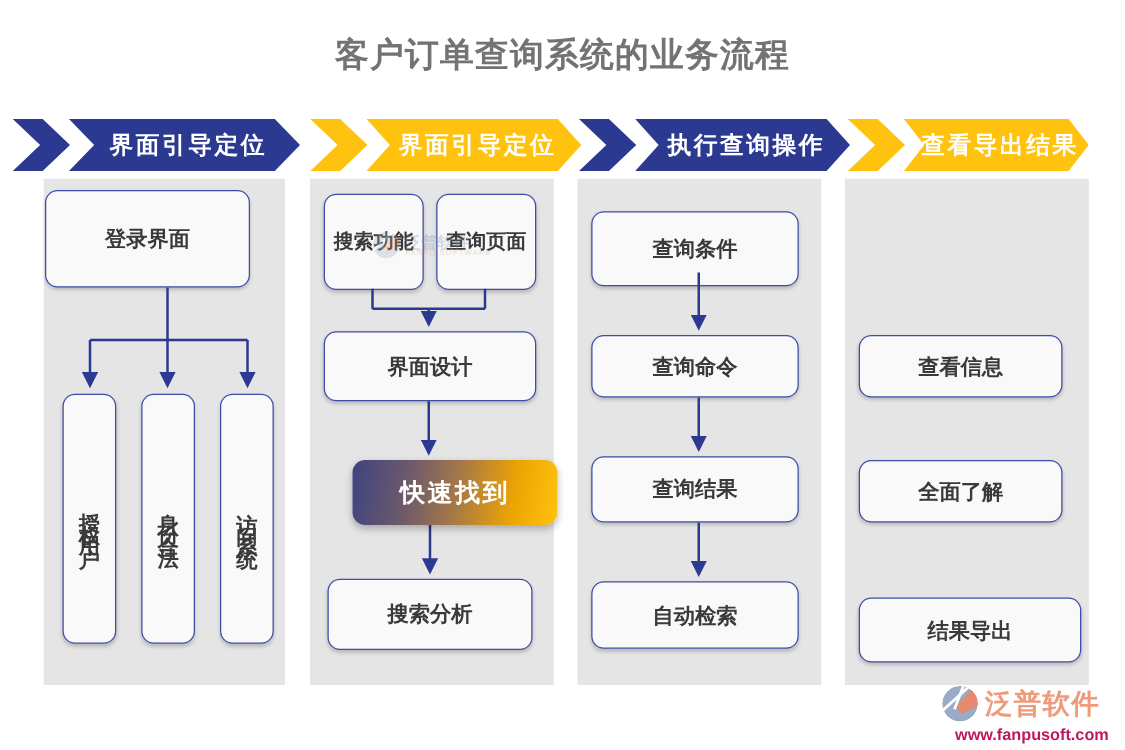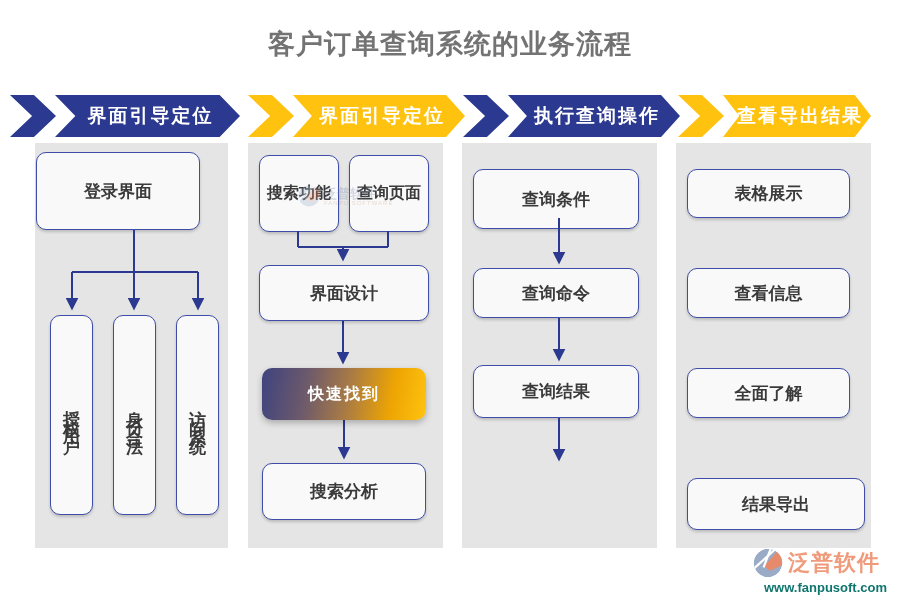--- a/index.html
+++ b/index.html
@@ -30,39 +30,40 @@
     position:absolute;background:#F9F9F9;border:1.6px solid #3E4DA8;border-radius:10px;
     display:flex;align-items:center;justify-content:center;
     font-size:17px;font-weight:bold;color:#3A3A3A;
     box-shadow:0 2px 3px rgba(0,0,0,0.18);box-sizing:border-box;text-align:center;
   }
   .node.small{font-size:16px;}
   .vnode span{
     writing-mode:vertical-rl;text-orientation:upright;letter-spacing:9px;line-height:1;
   }
   .hl{
-    border:none;color:#ffffff;font-size:16px;letter-spacing:2px;
+    border:none;color:#ffffff;font-size:20px;letter-spacing:2px;
     background:linear-gradient(100deg,#3E4380 0%,#6E5A6A 28%,#A87A45 52%,#EDA403 78%,#FFC30F 100%);
     box-shadow:0 3px 6px rgba(0,0,0,0.25);
+    margin-left:20px;
   }
   svg.connect{position:absolute;pointer-events:none;}
   svg.connect path{stroke:#2B3990;stroke-width:2;fill:none;}
   .watermark{
     position:absolute;left:297px;top:184px;display:flex;align-items:center;gap:3px;
     opacity:0.30;z-index:5;
   }
   .watermark .wm-txt{display:flex;flex-direction:column;line-height:1;}
   .watermark .wm-brand{font-size:13px;font-weight:bold;color:#7E8BAD;}
   .watermark .wm-en{font-size:6px;color:#B9896F;letter-spacing:1px;}
   .footer{
     position:absolute;left:752px;top:547px;display:flex;flex-direction:column;align-items:flex-start;
   }
   .footer .frow{display:flex;align-items:center;gap:4px;}
   .footer .brand{font-size:22px;font-weight:bold;color:#EF9B7B;letter-spacing:1px;}
-  .footer .url{font-size:13px;font-weight:bold;color:#0f766e;margin-top:1px;margin-left:12px;}
+  .footer .url{font-size:13px;font-weight:bold;color:#be185d;margin-top:1px;margin-left:12px;}
 </style>
 </head>
 <body>
 
 <div id="canvas">
 
   <svg width="0" height="0" style="position:absolute">
     <defs>
       <marker id="ah" viewBox="0 0 10 10" refX="8" refY="5" markerWidth="6.5" markerHeight="6.5" orient="auto">
         <path d="M0,0 L10,5 L0,10 z" fill="#2B3990" stroke="none"></path>
@@ -162,29 +163,29 @@
 
   <div class="node" style="left:473px;top:169px;width:166px;height:60px">
     <span>查询条件</span>
   </div>
   <div class="node" style="left:473px;top:268px;width:166px;height:50px">
     <span>查询命令</span>
   </div>
   <div class="node" style="left:473px;top:365px;width:166px;height:53px">
     <span>查询结果</span>
   </div>
+  <div class="node" style="left:473px;top:465px;width:166px;height:54px">
+    <span>自动检索</span>
+  </div>
   <svg class="connect" style="left:462px;top:143px" width="195" height="405" viewBox="0 0 195 405">
     <path d="M97,75 V119" marker-end="url(#ah)"></path>
     <path d="M97,175 V216" marker-end="url(#ah)"></path>
     <path d="M97,275 V316" marker-end="url(#ah)"></path>
   </svg>
 
-  <div class="node" style="left:687px;top:169px;width:163px;height:49px">
-    <span>表格展示</span>
-  </div>
   <div class="node" style="left:687px;top:268px;width:163px;height:50px">
     <span>查看信息</span>
   </div>
   <div class="node" style="left:687px;top:368px;width:163px;height:50px">
     <span>全面了解</span>
   </div>
   <div class="node" style="left:687px;top:478px;width:178px;height:52px">
     <span>结果导出</span>
   </div>
 

